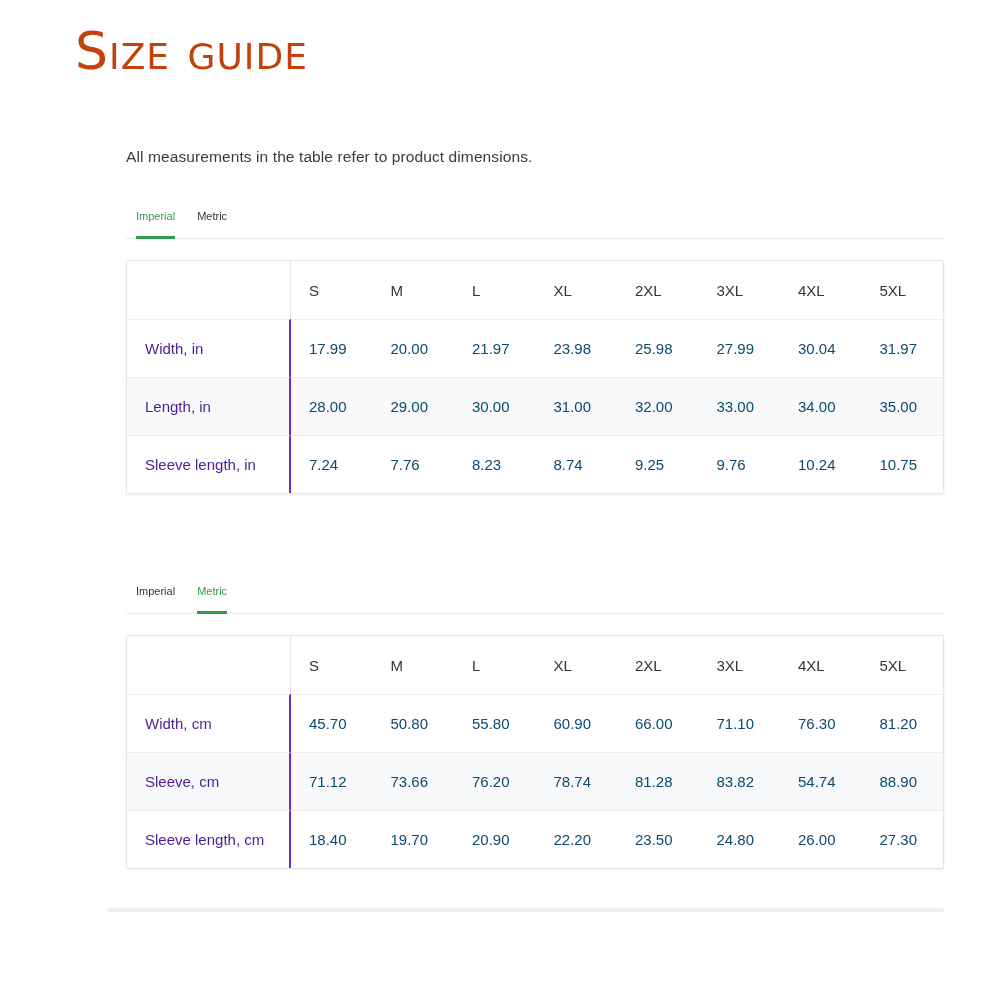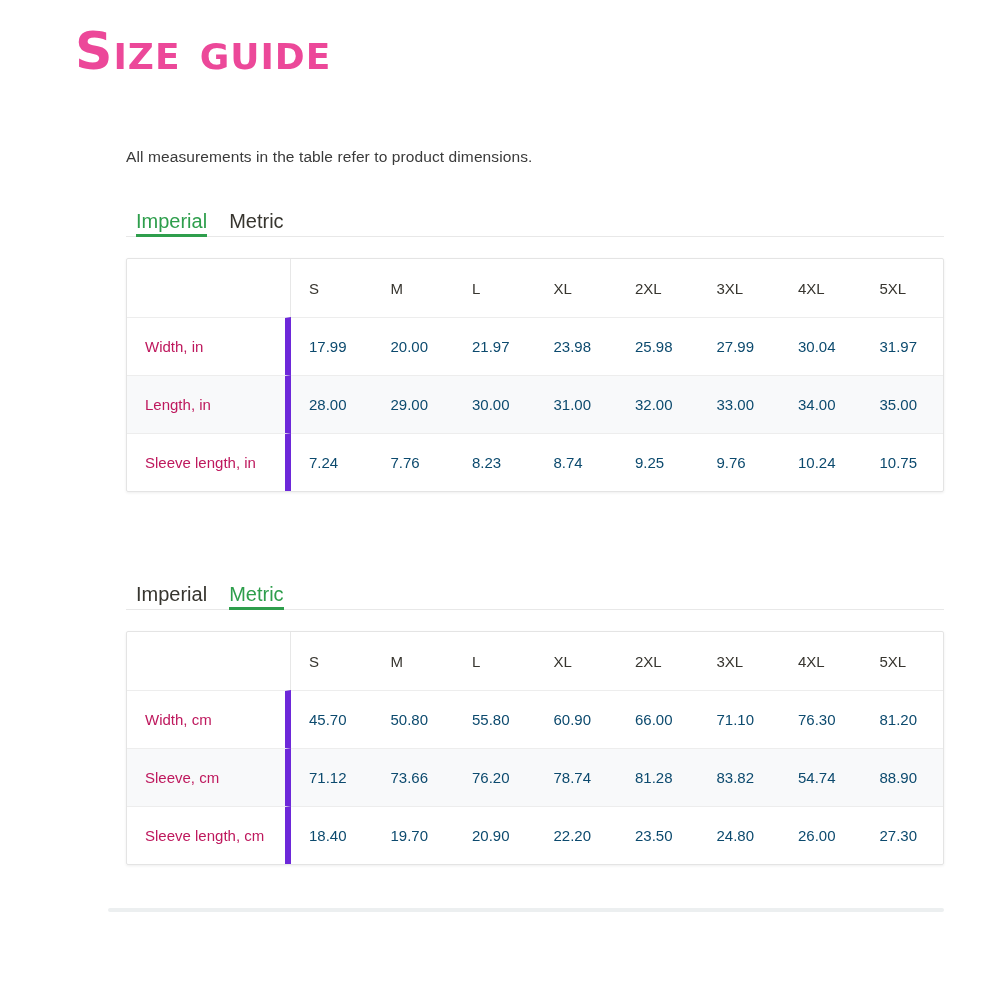--- a/index.html
+++ b/index.html
@@ -8,44 +8,44 @@
     width: 1000px; height: 1000px;
     font-family: "Liberation Sans", sans-serif;
     color: #333;
     position: relative;
     overflow: hidden;
   }
   .page-title {
     position: absolute;
     left: 75px; top: 22px;
     font-family: "DejaVu Sans", sans-serif;
-    font-weight: 700;
+    font-weight: 400;
     font-size: 52px;
     line-height: 1.15;
     font-variant: small-caps;
     letter-spacing: 1px;
-    color: #ec4899;
+    color: #c2410c;
   }
   .content { position: absolute; left: 126px; top: 148px; width: 818px; }
   .subtitle {
     font-size: 15.5px;
     color: #3a3a3a;
     letter-spacing: .1px;
   }
   .tabs {
     margin-top: 38px;
     display: flex;
     gap: 22px;
     border-bottom: 1px solid #e8e8e8;
     padding-left: 10px;
   }
   .tab {
-    font-size: 20px;
+    font-size: 11px;
     color: #37352f;
-    padding: 6px 0 1px 0;
+    padding: 6px 0 14px 0;
     border-bottom: 3px solid transparent;
     margin-bottom: -1px;
     cursor: pointer;
   }
   .tab.active { color: var(--accent, #2e9e4c); border-bottom-color: var(--accent, #2e9e4c); }
   .size-table {
     margin-top: 21px;
     width: 818px;
     border-collapse: separate;
     border-spacing: 0;
@@ -57,21 +57,21 @@
   .size-table th, .size-table td {
     height: 58px;
     font-size: 15px;
     font-weight: 400;
     text-align: left;
     vertical-align: middle;
     padding-left: 18px;
     white-space: nowrap;
   }
   .size-table col.label-col { width: 164px; }
-  .size-table td.row-label { color: #be185d; border-right: 6px solid #6d28d9; }
+  .size-table td.row-label { color: #4c1d95; border-right: 2px solid #6d28d9; }
   .size-table th { color: #37352f; border-right: none; }
   .size-table th.corner { border-right: 1px solid #e7e7e7; }
   .size-table td.val { color: #0c4a6e; }
   .size-table tbody tr td { border-top: 1px solid #ededed; }
   .size-table tbody tr.striped { background: #f8f9fa; }
   .section-2 { margin-top: 85px; }
   .bottom-divider {
     position: absolute;
     left: 108px; top: 908px;
     width: 836px; height: 4px;

